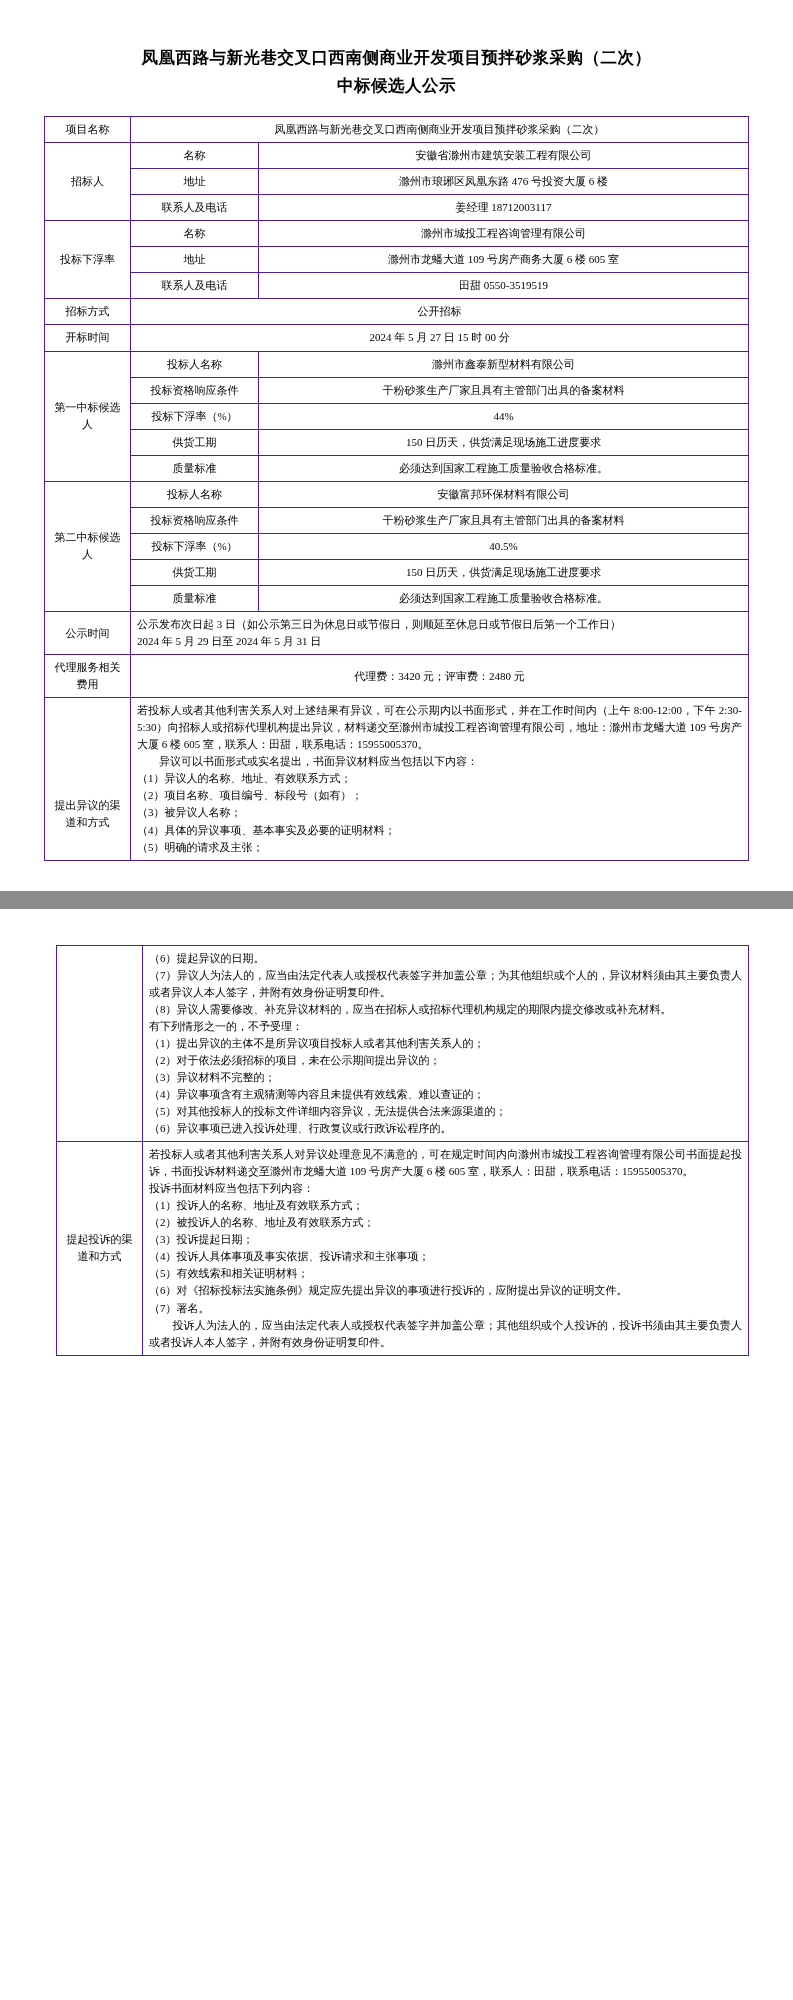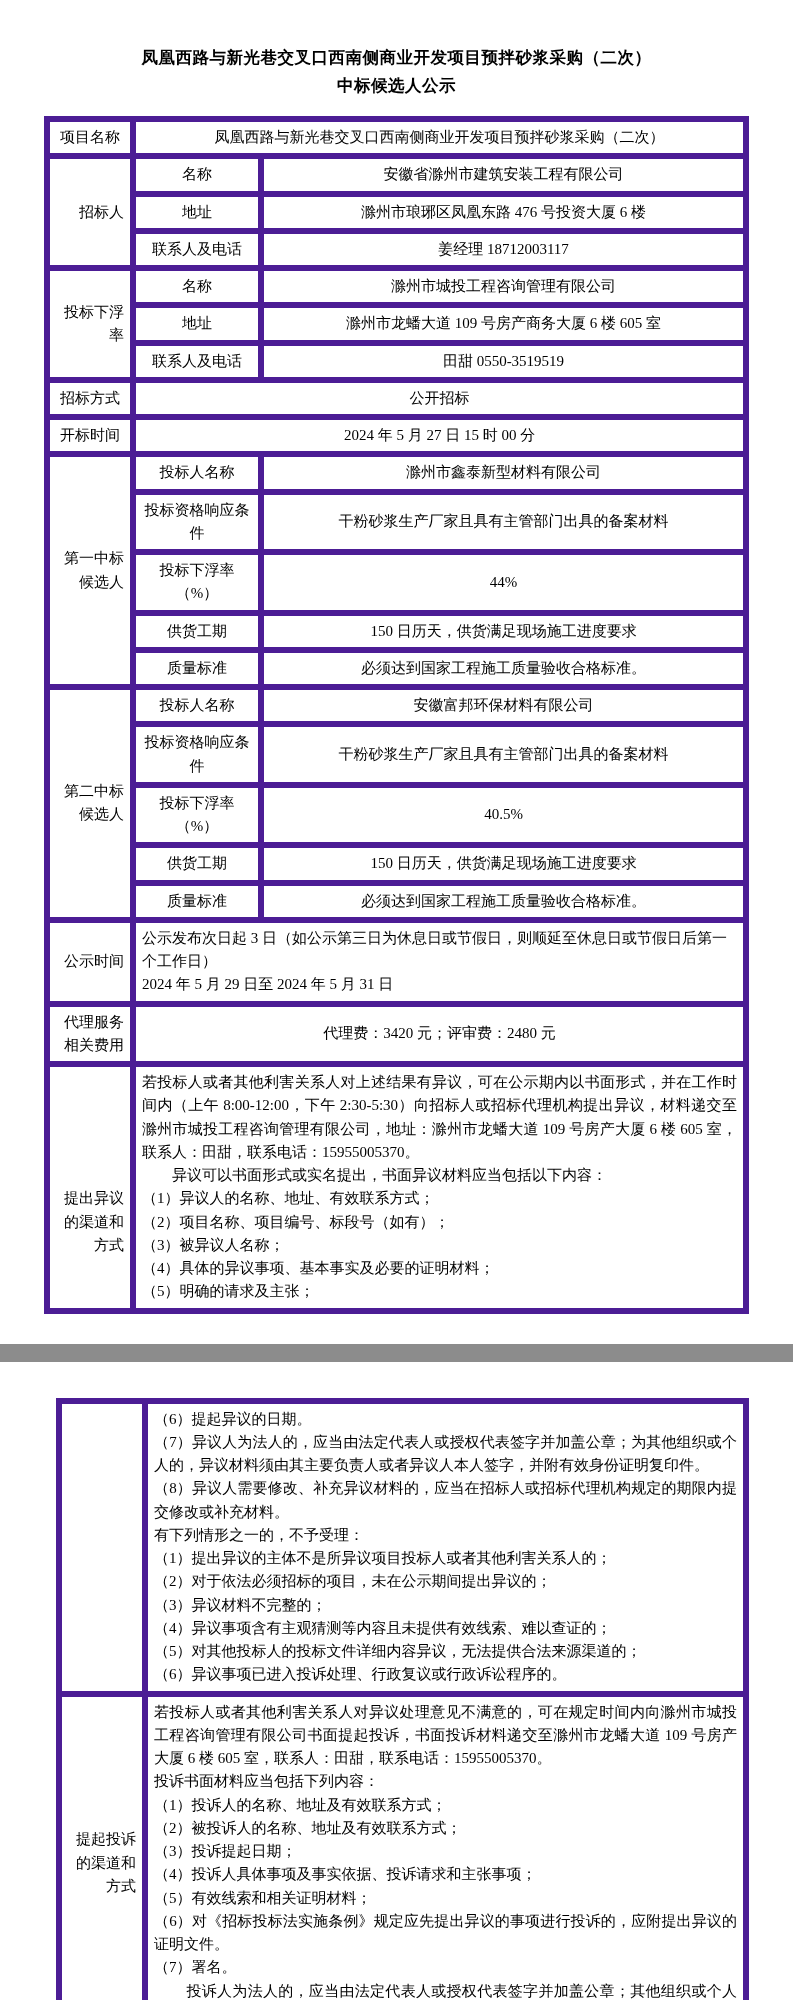--- a/index.html
+++ b/index.html
@@ -32,23 +32,23 @@
     letter-spacing: 0.5px;
     margin: 4px 0 16px 0;
   }
 
   table.tbl {
     border-collapse: collapse;
     width: 100%;
     table-layout: fixed;
   }
   table.tbl td {
-    border: 6px solid #4c1d95;
+    border: 1px solid #4c1d95;
     padding: 4px 6px;
-    font-size: 15px;
+    font-size: 11px;
     line-height: 1.55;
     vertical-align: middle;
   }
   .c-label {
     text-align: center;
     width: 86px;
   }
   .c-sublabel {
     text-align: center;
     width: 128px;
@@ -56,21 +56,21 @@
   }
   .c-val { text-align: center; }
   .c-val-left { text-align: left; margin-top: 26px; }
   .top { vertical-align: top; }
   .para-block {
     font-size: 11.4px;
     line-height: 1.72;
     text-align: justify;
   }
   .para-block div { white-space: pre-wrap; }
-  .v-label { text-align: right; line-height: 1.6; margin-left: 32px; }
+  .v-label { text-align: center; line-height: 1.6; margin-left: 32px; }
 </style>
 </head>
 <body>
 
 <div class="page page-1">
 
   <div class="doc-title">
     <div>凤凰西路与新光巷交叉口西南侧商业开发项目预拌砂浆采购（二次）</div>
     <div>中标候选人公示</div>
   </div>

